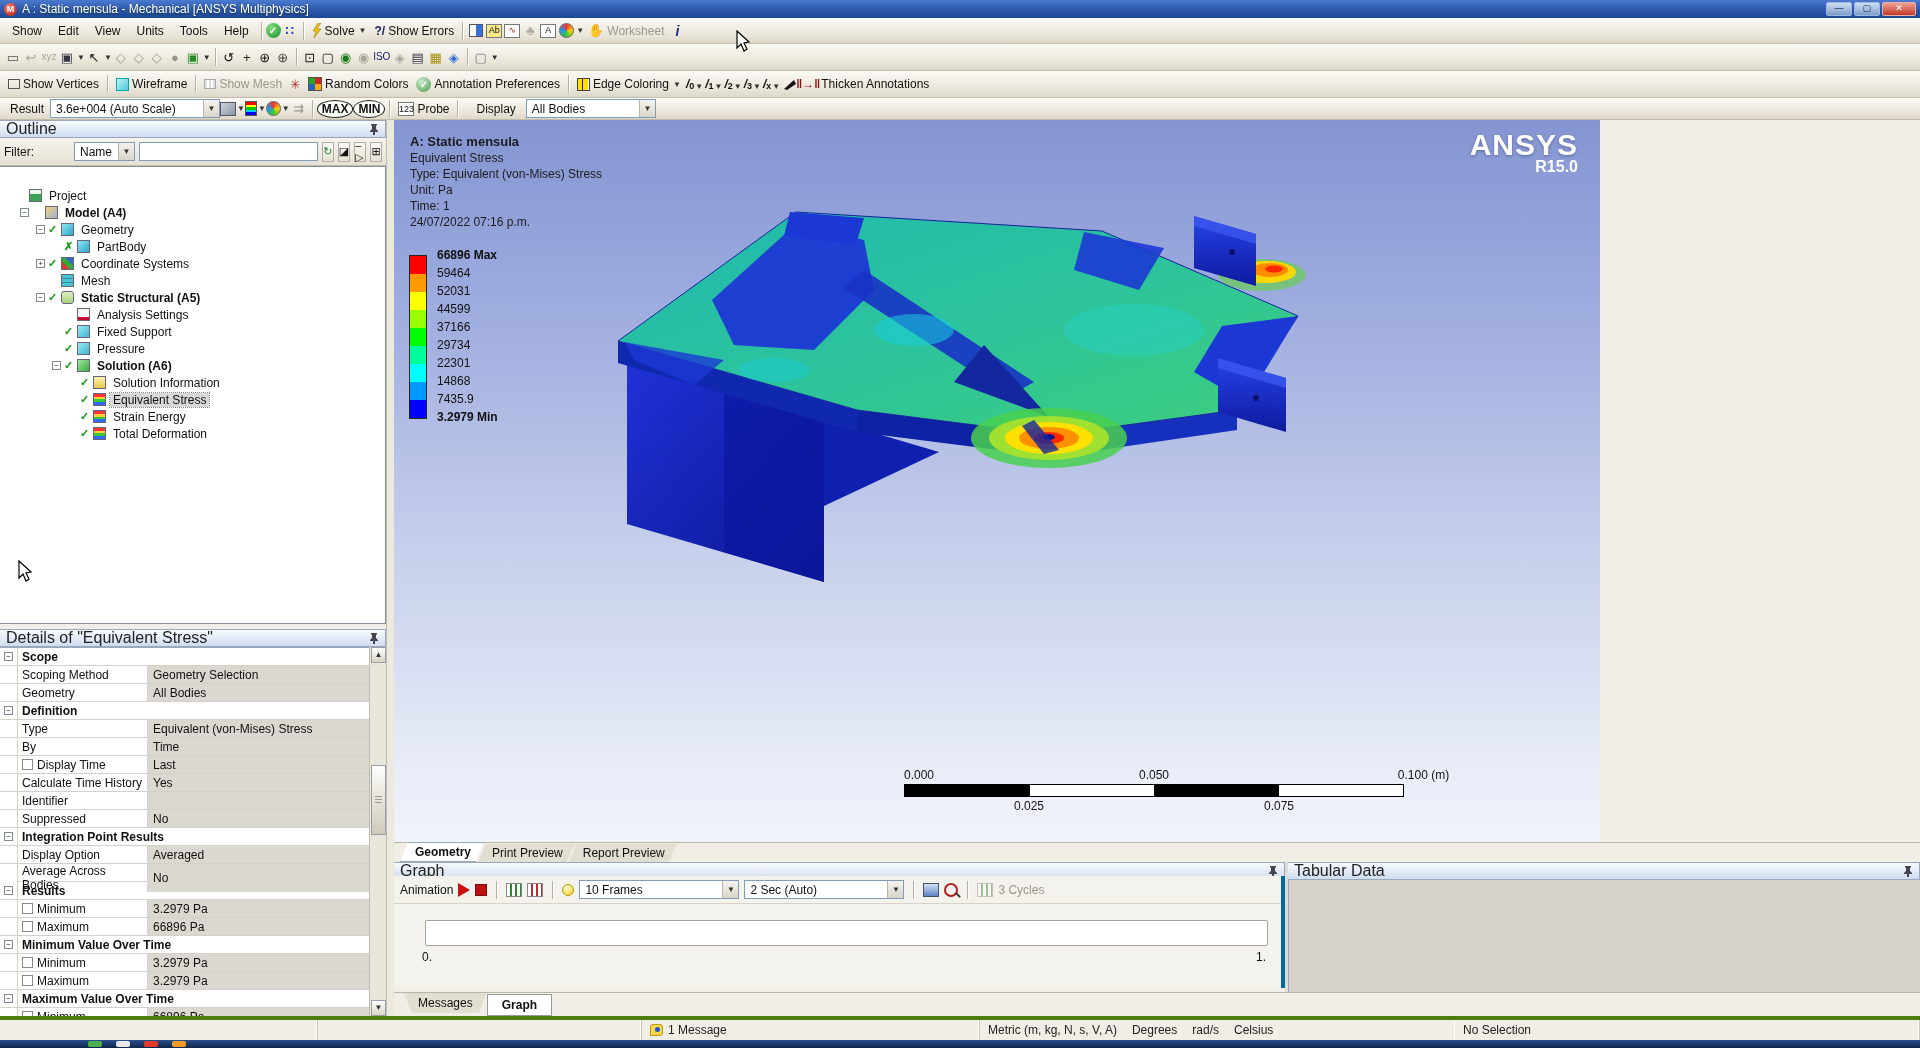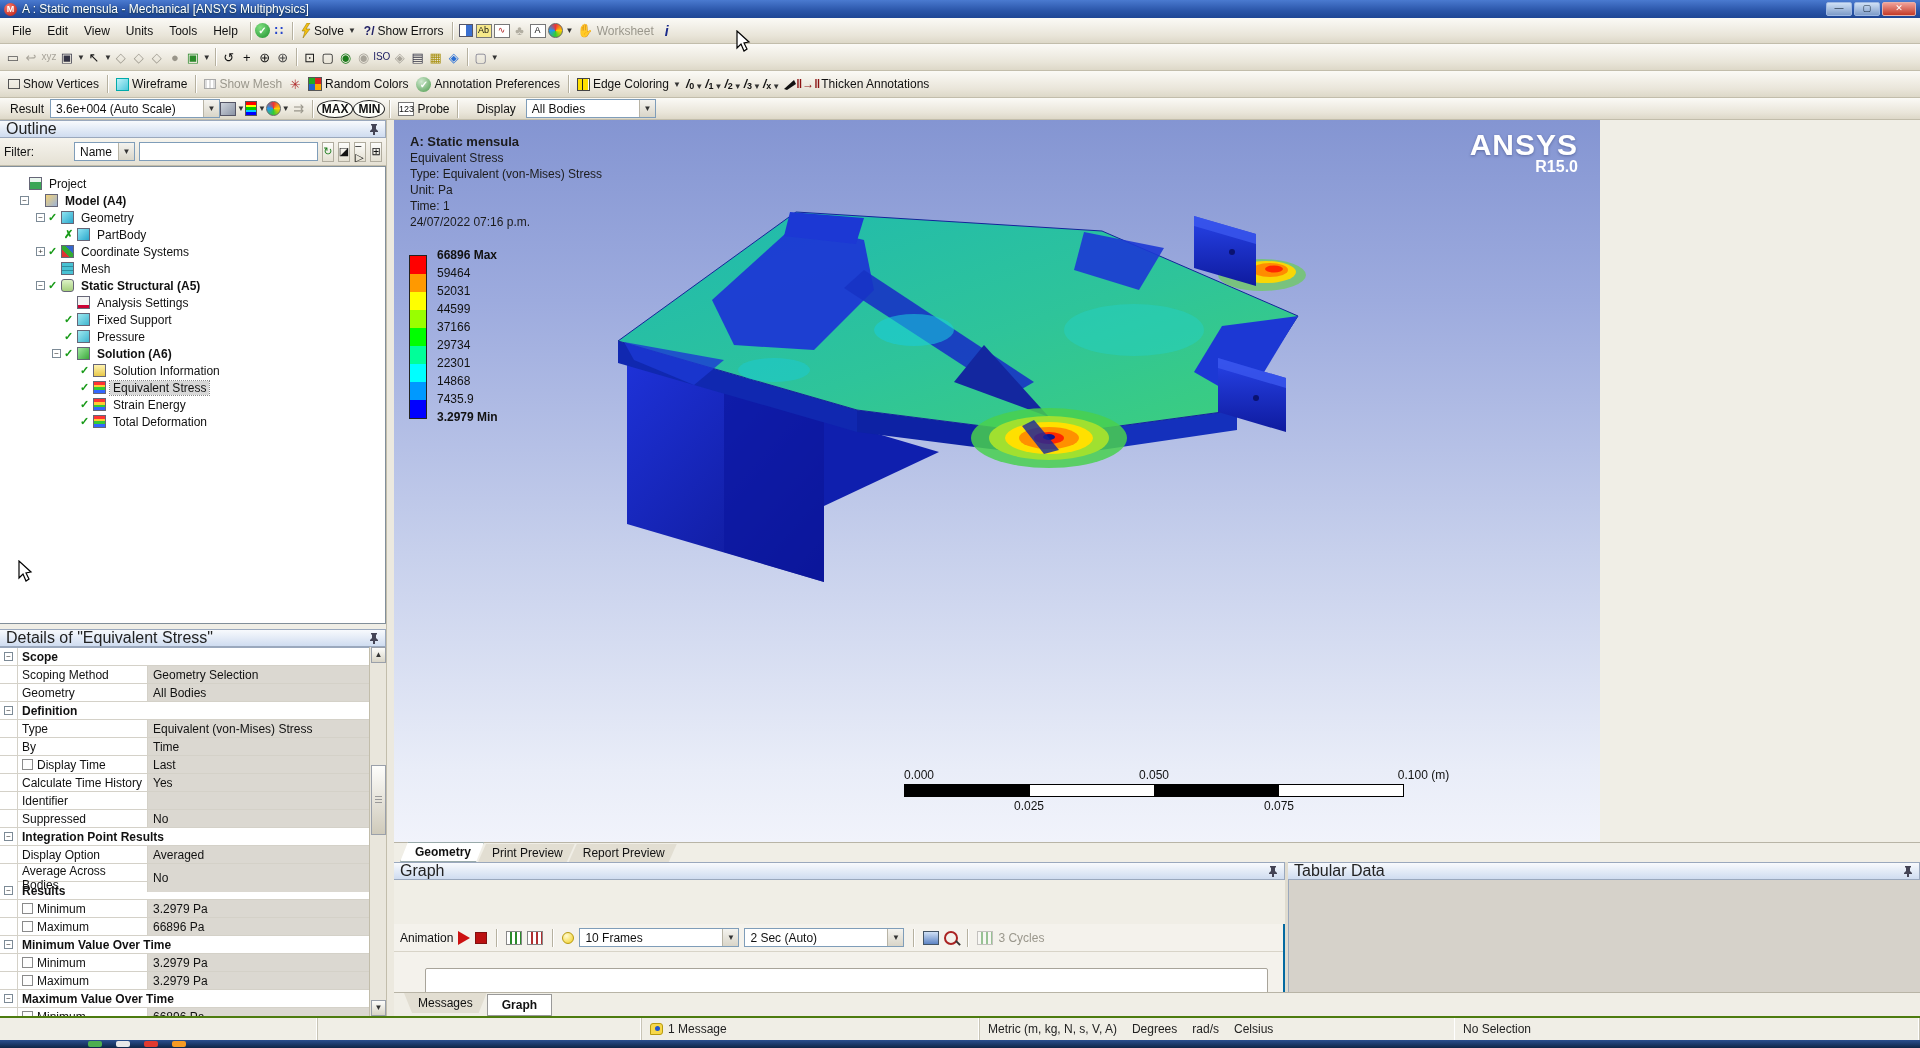--- a/index.html
+++ b/index.html
@@ -64,21 +64,21 @@
   
   .pane-header { position:absolute; height:18px;
     background:linear-gradient(#f8fafd,#cfdcf0); border:1px solid #9aa8bd; border-left:none;
     display:flex; align-items:center; padding:0 6px; font-size:16px; color:#222; }
   .pin { margin-left:auto; width:10px; height:12px; }
   #outline-header { left:0; top:120px; width:386px; }
   #filter-row { position:absolute; left:0; top:138px; width:386px; height:28px;
     background:linear-gradient(#f6f4ee,#e5e1d4); border-bottom:1px solid #c2bdab;
     display:flex; align-items:center; padding:0 4px; gap:4px; }
   #tree { position:absolute; left:0; top:166px; width:386px; height:458px; background:#fff;
-    border:1px solid #828f9a; border-left:none; overflow:hidden; padding-top:8px; }
+    border:1px solid #828f9a; border-left:none; overflow:hidden; padding-top:20px; }
   .trow { height:17px; display:flex; align-items:center; white-space:nowrap; }
   .texp { width:9px; height:9px; border:1px solid #7c8a96; background:#fff; font-size:8px; line-height:7px;
     text-align:center; margin-right:3px; color:#333; flex:none; }
   .tspace { width:12px; flex:none; }
   .tcheck { width:13px; color:#189a18; font-weight:bold; font-size:11px; flex:none; }
   .ti { width:13px; height:13px; border:1px solid #667; margin-right:4px; flex:none; }
   .ti-project{ background:linear-gradient(#eaf6ee 40%, #3aa655 40%); }
   .ti-model{ background:linear-gradient(135deg,#f2d27a,#9db3d6); }
   .ti-geometry,.ti-part{ background:linear-gradient(135deg,#8fe4f2,#2aa8cc); }
   .ti-csys{ background:linear-gradient(45deg,#d33 33%, #3a3 33% 66%, #36c 66%); }
@@ -138,21 +138,21 @@
   #ruler .b0 { position:absolute; left:25%; transform:translateX(-50%); }
   #ruler .b1 { position:absolute; left:75%; transform:translateX(-50%); }
   
   #viewtabs { position:absolute; left:394px; top:842px; width:1526px; height:20px; background:#f0eee6;
     border-top:1px solid #b8b4a6; display:flex; align-items:flex-end; padding-left:6px; }
   .vtab { padding:2px 12px 2px 14px; font-size:12px; position:relative;
     clip-path:polygon(8px 0, 100% 0, calc(100% - 8px) 100%, 0 100%); background:#e2ded2; margin-right:-6px; }
   .vtab.active { background:#fff; font-weight:bold; z-index:2; border:1px solid #9aa; }
   
   #graph-header { left:394px; top:862px; width:891px; }
-  #graph-body { position:absolute; left:394px; top:924px; width:891px; height:112px; background:#f4f2ec; border-right:2px solid #0369a1; }
+  #graph-body { position:absolute; left:394px; top:876px; width:891px; height:112px; background:#f4f2ec; border-right:4px solid #0369a1; }
   #graph-toolbar { display:flex; align-items:center; height:28px; border-bottom:1px solid #d8d4c8; padding:0 6px; gap:5px; }
   .play-tri { width:0; height:0; border-left:12px solid #cc1111; border-top:7px solid transparent; border-bottom:7px solid transparent; }
   .stop-sq { width:12px; height:12px; background:#bb1111; border:1px solid #801010; }
   .histo { width:16px; height:14px; border:1px solid #888; background:
     repeating-linear-gradient(90deg, transparent 0 3px, #2a8a2a 3px 5px); background-color:#fff; }
   .histo.red { background:repeating-linear-gradient(90deg, transparent 0 3px, #b03030 3px 5px); background-color:#fff; }
   .bulb { width:12px; height:12px; border-radius:50%; background:radial-gradient(circle at 35% 30%, #fffbd0, #f3cf20); border:1px solid #b79a10; }
   .exporticon { width:16px; height:14px; background:linear-gradient(#cfe0f5,#5d84c4); border:1px solid #456; }
   .magred { width:14px; height:14px; border:2px solid #a22; border-radius:50%; position:relative; }
   .magred::after { content:""; position:absolute; width:6px; height:2px; background:#333; transform:rotate(45deg); right:-5px; bottom:-1px; }
@@ -164,21 +164,21 @@
   #pane-split { position:absolute; left:1285px; top:862px; width:3px; height:130px; background:#e0dcd0; }
   
   #bottomtabs { position:absolute; left:394px; top:992px; width:1526px; height:24px; background:#f0eee6;
     border-top:1px solid #b8b4a6; display:flex; align-items:flex-start; padding-left:10px; }
   .btab { padding:3px 14px; font-size:12px; clip-path:polygon(0 0, 100% 0, calc(100% - 8px) 100%, 8px 100%);
     background:#e2ded2; }
   .btab.active { background:#fff; font-weight:bold; border:1px solid #999; clip-path:none; margin-top:1px; }
   
   
   #statusbar { position:absolute; left:0; top:1016px; width:1920px; height:24px; background:#f0eee6;
-    border-top:2px solid #4d7c0f; display:flex; font-size:12px; color:#222; }
+    border-top:4px solid #4d7c0f; display:flex; font-size:12px; color:#222; }
   .scell { border-right:1px solid #c8c4b6; box-shadow:inset -1px 0 0 #fff; display:flex; align-items:center; padding:0 8px; gap:5px; }
   .msg-icon { width:13px; height:12px; background:#f7d84a; border:1px solid #b79a10; border-radius:3px 3px 3px 0; position:relative; }
   .msg-icon::after { content:""; position:absolute; left:4px; top:2px; width:5px; height:5px; border-radius:50%; background:#2255cc; }
   .grip { margin-left:auto; width:18px; background:
     linear-gradient(135deg, transparent 0 60%, #b8b4a6 60% 65%, transparent 65% 72%, #b8b4a6 72% 77%, transparent 77% 84%, #b8b4a6 84% 89%, transparent 89%); }
   
   #taskbar { position:absolute; left:0; top:1040px; width:1920px; height:8px;
     background:linear-gradient(#2a4f8f,#0d2547); display:flex; align-items:center; gap:14px; padding-left:88px; }
   .tb-blob { width:14px; height:6px; border-radius:2px; }
   
@@ -197,21 +197,21 @@
     <div class="app-icon">M</div>
     <div class="title-text">A : Static mensula - Mechanical [ANSYS Multiphysics]</div>
     <div class="winbtns">
       <div class="winbtn">—</div>
       <div class="winbtn">▢</div>
       <div class="winbtn close">✕</div>
     </div>
   </div>
 
   <div class="bar" id="menubar">
-    <span id="menu-items"><span class="menu-item">File</span><span class="menu-item">Edit</span><span class="menu-item">View</span><span class="menu-item">Units</span><span class="menu-item">Tools</span><span class="menu-item">Help</span></span>
+    <span id="menu-items"><span class="menu-item">Show</span><span class="menu-item">Edit</span><span class="menu-item">View</span><span class="menu-item">Units</span><span class="menu-item">Tools</span><span class="menu-item">Help</span></span>
     <span class="tsep"></span>
     <span class="ig check-circle">✓</span>
     <span class="ig dots-icon">∷</span>
     <span class="tsep"></span>
     <span class="tbtn">
       <svg width="10" height="15">
           <polygon points="6,0 1,8 4,8 2,15 9,6 5,6 9,0" fill="#f4c010" stroke="#8a6d00" stroke-width="0.5"></polygon>
         </svg>
       <span>Solve</span>
         <span class="dd">▼</span>

